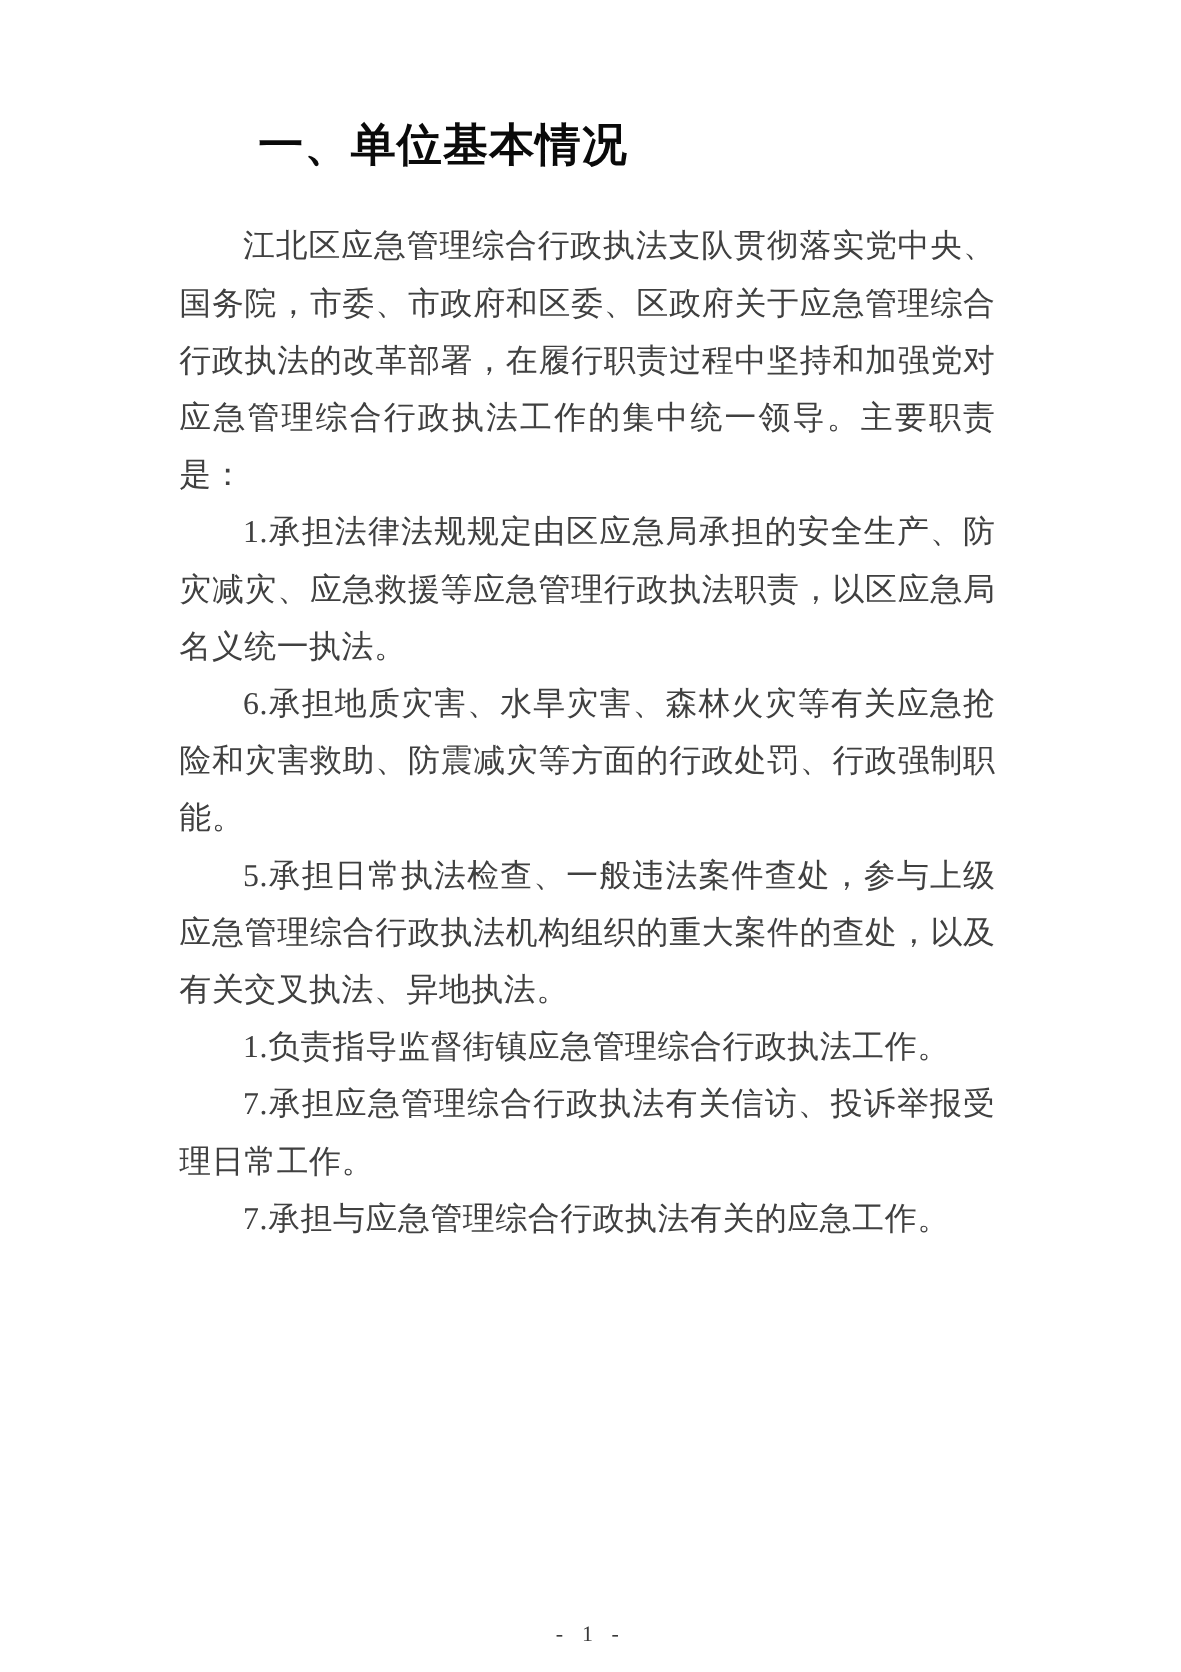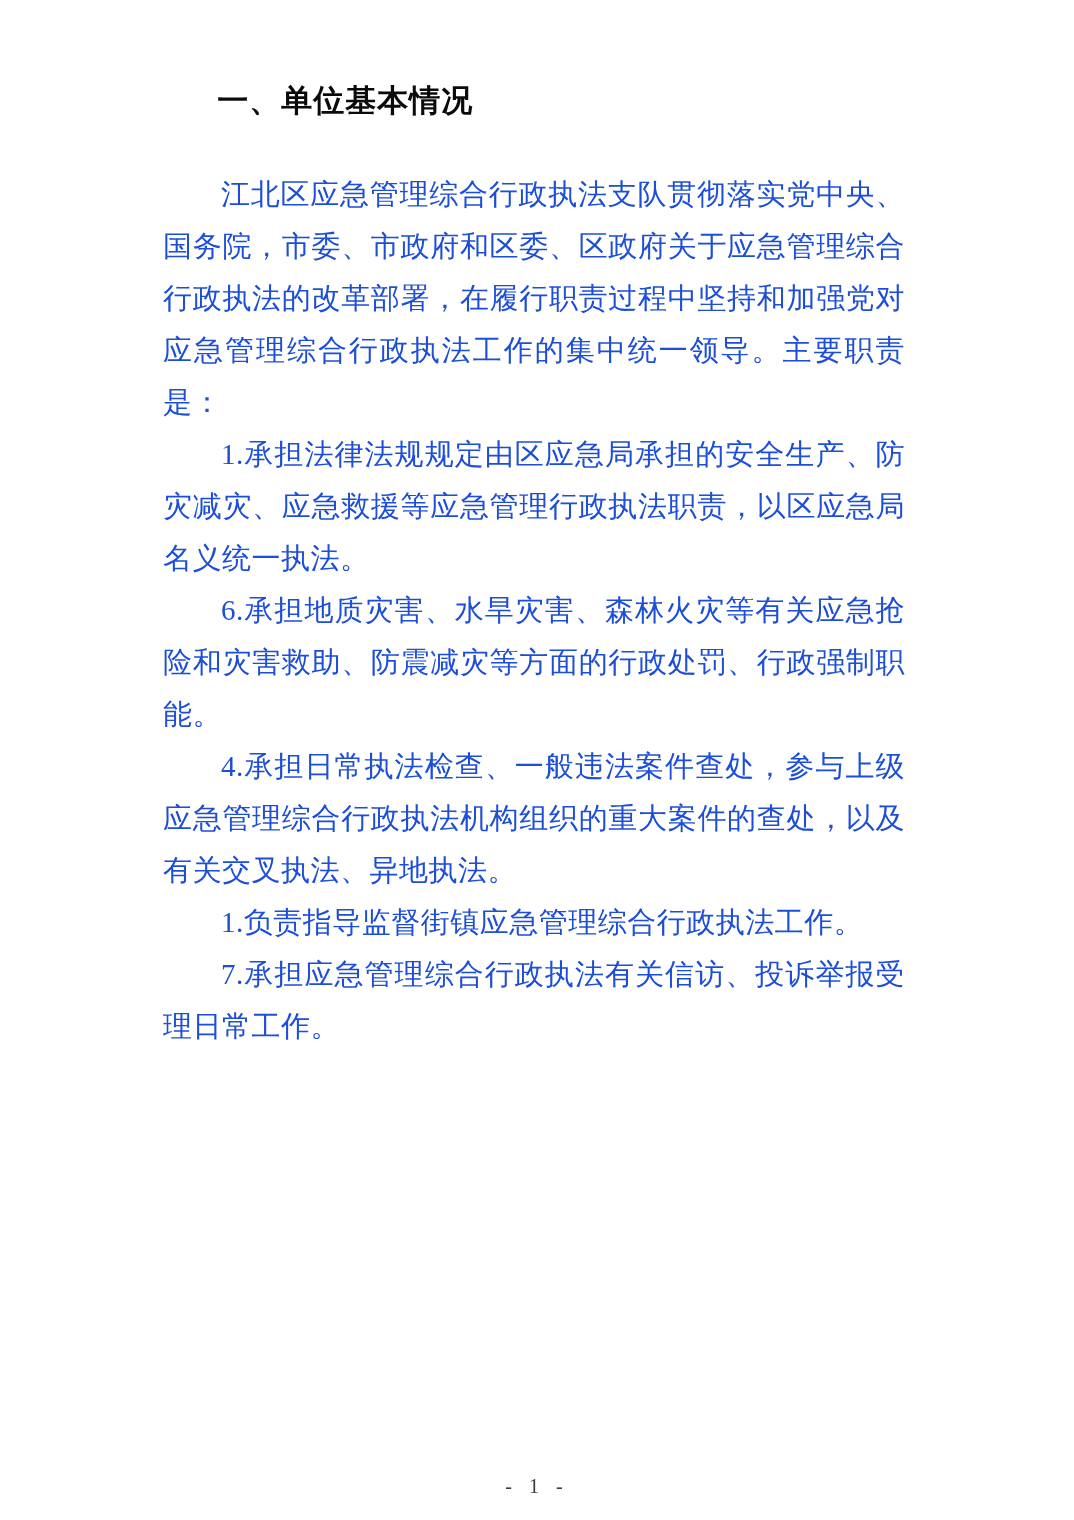--- a/index.html
+++ b/index.html
@@ -18,24 +18,24 @@
     overflow: hidden;
   }
   .content {
     position: absolute;
     left: 163px;
     top: 0;
     width: 742px;
   }
   .doc-heading {
     margin: 0;
-    padding-top: 81px;
+    padding-top: 111px;
     font-family: "Liberation Sans", sans-serif;
     font-weight: 700;
-    font-size: 31px;
+    font-size: 41px;
     line-height: 40px;
     text-indent: 1.75em;
     letter-spacing: 1px;
     color: #0a0a0a;
   }
   .doc-subheading {
     margin: 34px 0 0 0;
     font-family: "Liberation Serif", serif;
     font-weight: 600;
     font-size: 30px;
@@ -48,21 +48,21 @@
     margin-top: 47px;
   }
   .body-text p {
     margin: 0;
     font-size: 29px;
     line-height: 52px;
     text-indent: 2em;
     text-align: justify;
     text-justify: inter-ideograph;
     letter-spacing: 0.5px;
-    color: #1d4ed8;
+    color: #404040;
   }
   .page-footer {
     position: absolute;
     left: 0;
     right: 0;
     bottom: 22px;
     text-align: center;
     font-size: 20px;
     letter-spacing: 6px;
     color: #3a3a3a;
@@ -74,21 +74,22 @@
 <div class="page">
   <div class="content">
 
     <h1 class="doc-heading">一、单位基本情况</h1>
 
 
     <div class="body-text">
       <p>江北区应急管理综合行政执法支队贯彻落实党中央、国务院，市委、市政府和区委、区政府关于应急管理综合行政执法的改革部署，在履行职责过程中坚持和加强党对应急管理综合行政执法工作的集中统一领导。主要职责是：</p>
       <p>1.承担法律法规规定由区应急局承担的安全生产、防灾减灾、应急救援等应急管理行政执法职责，以区应急局名义统一执法。</p>
       <p>6.承担地质灾害、水旱灾害、森林火灾等有关应急抢险和灾害救助、防震减灾等方面的行政处罚、行政强制职能。</p>
-      <p>4.承担日常执法检查、一般违法案件查处，参与上级应急管理综合行政执法机构组织的重大案件的查处，以及有关交叉执法、异地执法。</p>
+      <p>5.承担日常执法检查、一般违法案件查处，参与上级应急管理综合行政执法机构组织的重大案件的查处，以及有关交叉执法、异地执法。</p>
       <p>1.负责指导监督街镇应急管理综合行政执法工作。</p>
       <p>7.承担应急管理综合行政执法有关信访、投诉举报受理日常工作。</p>
+      <p>7.承担与应急管理综合行政执法有关的应急工作。</p>
     </div>
 
   </div>
 
   <div class="page-footer">- 1 -</div>
 </div>
 
 </body></html>

